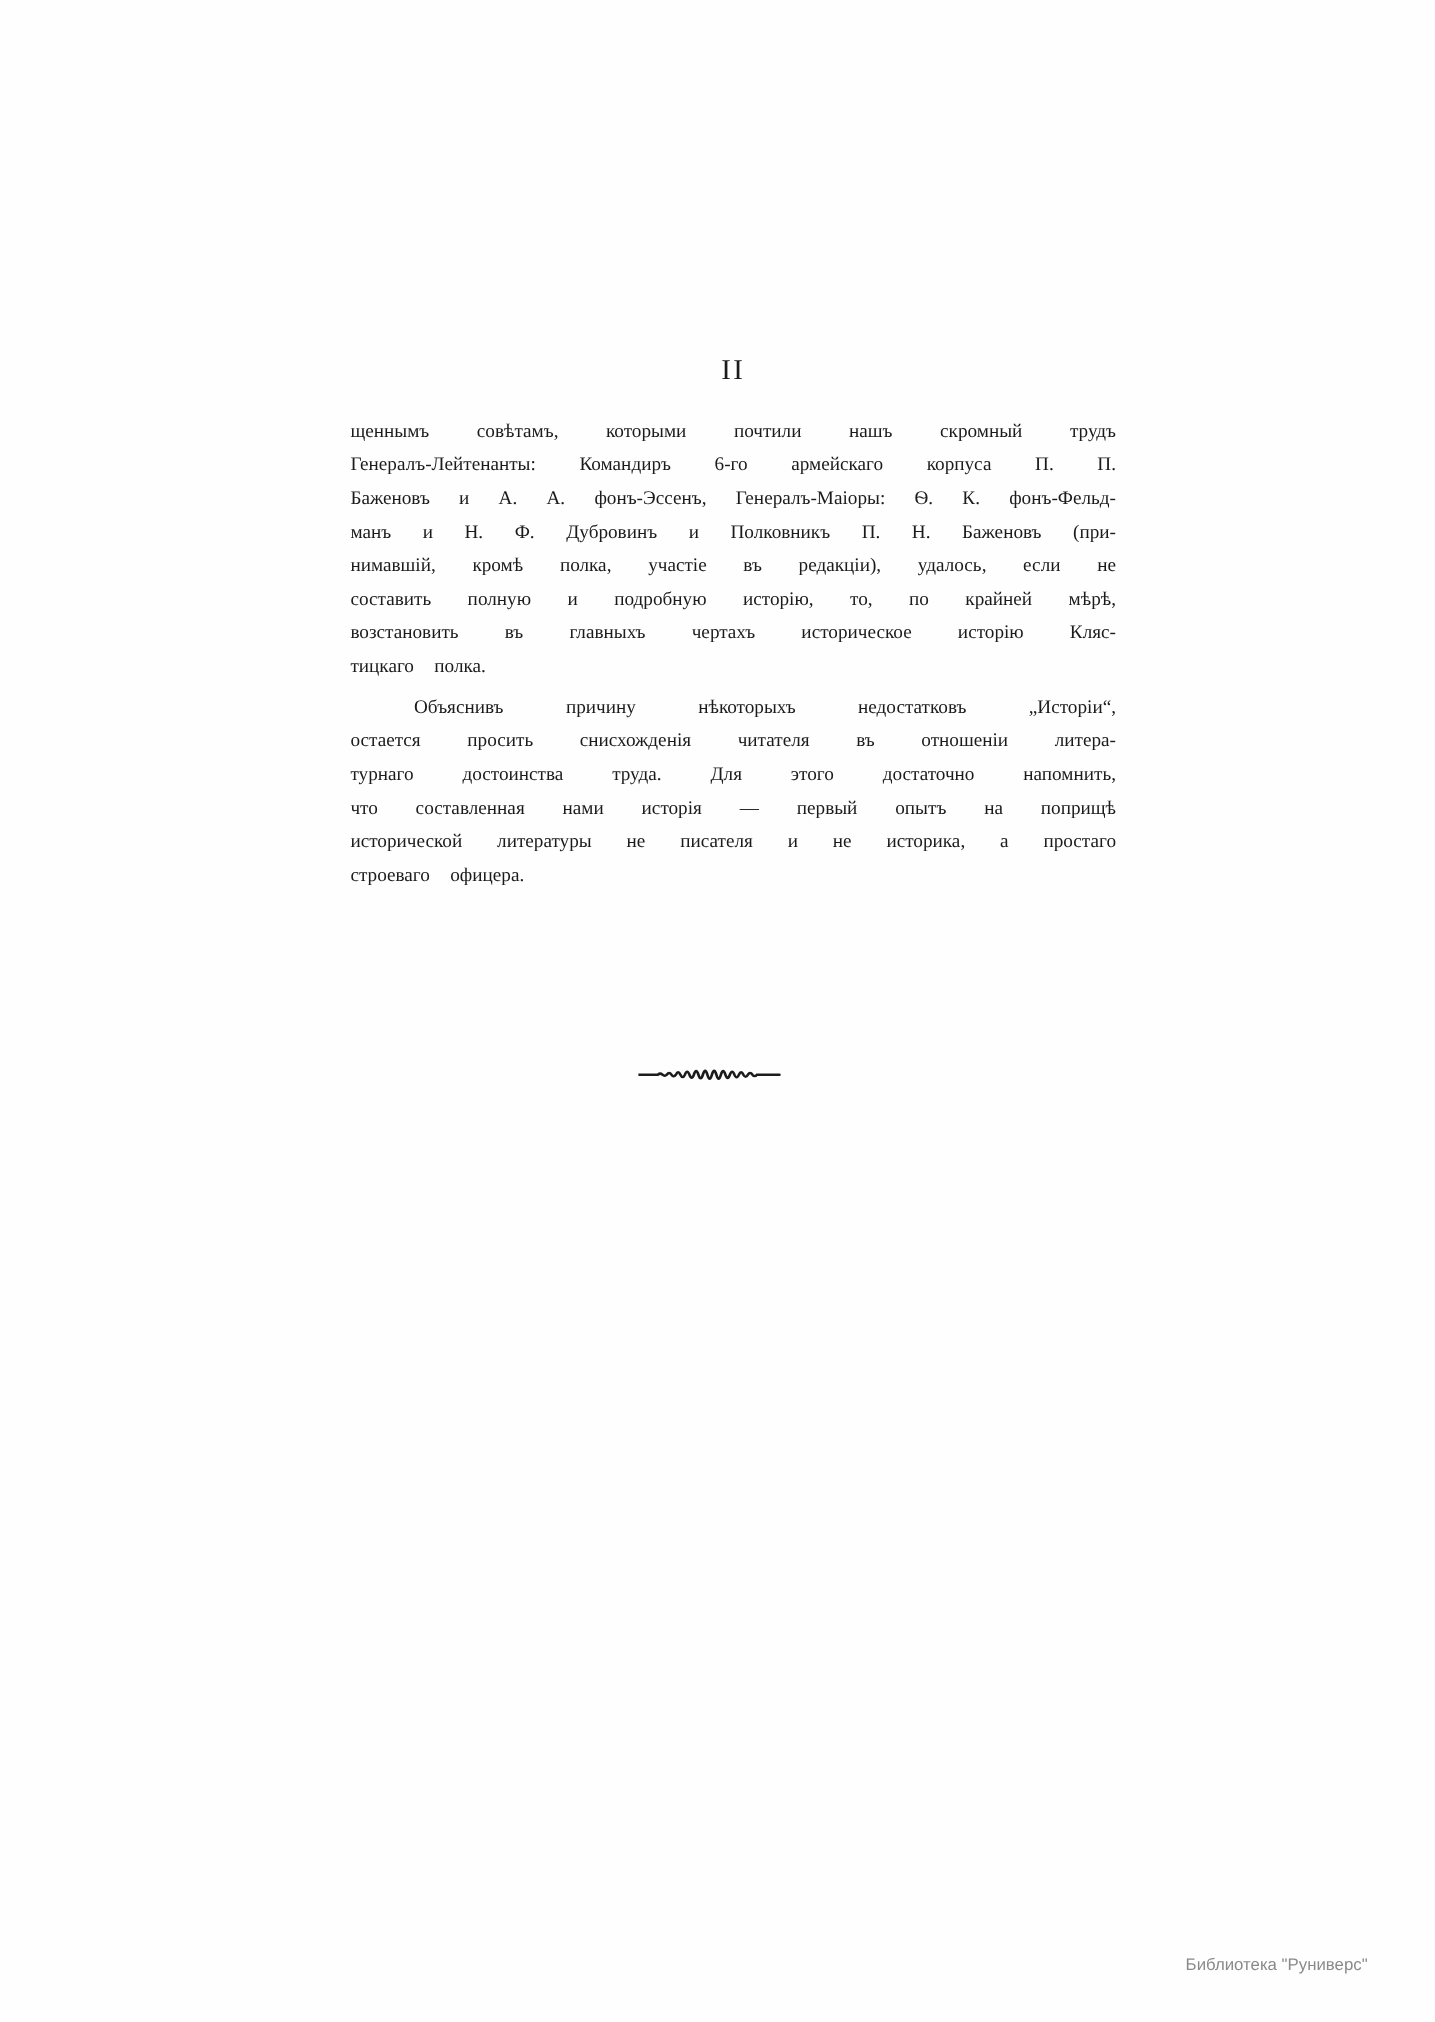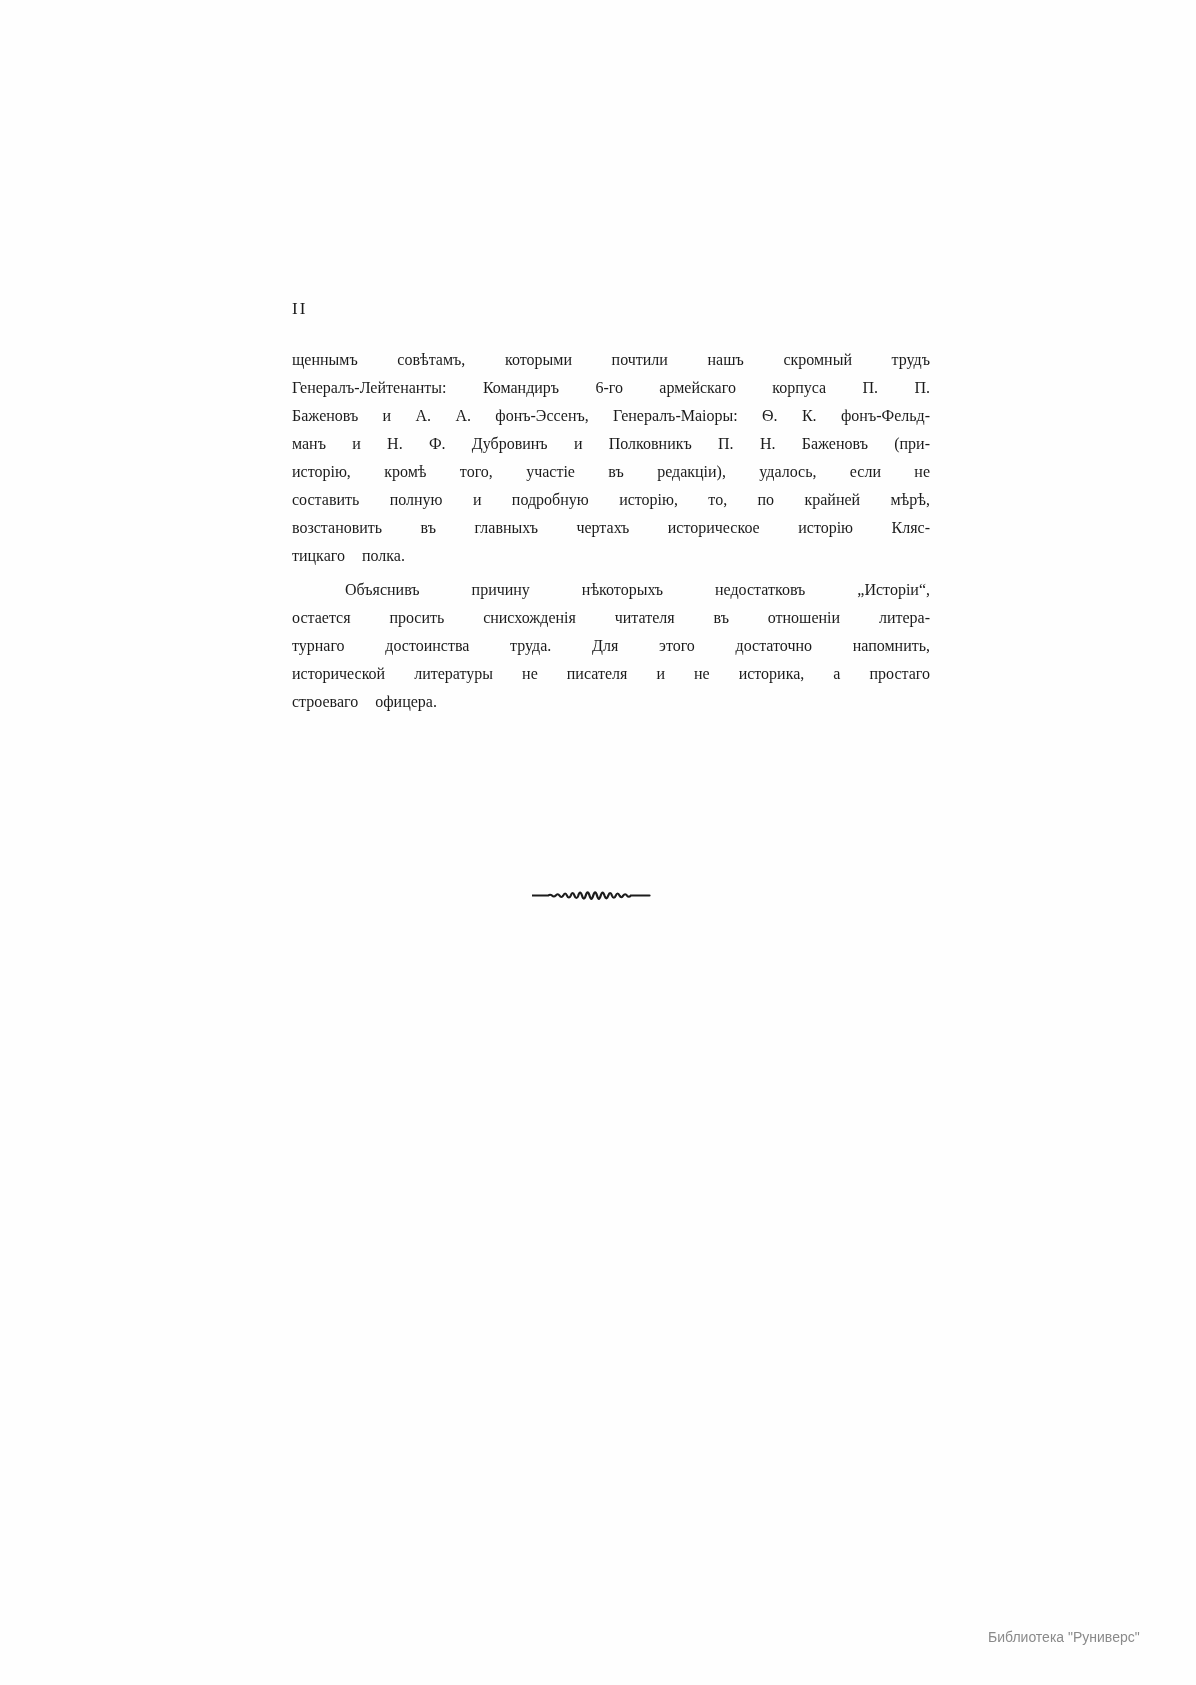--- a/index.html
+++ b/index.html
@@ -14,21 +14,22 @@
     background: #fefefe;
     font-family: "Liberation Serif", "DejaVu Serif", serif;
     color: #1b1b1b;
     overflow: hidden;
   }
   .page-number {
     position: absolute;
     top: 299px;
     left: 292px;
     width: 638px;
-    font-size: 17px;
+    text-align: center;
+    font-size: 24px;
     line-height: 20px;
     letter-spacing: 2px;
   }
   .text-block {
     position: absolute;
     left: 292px;
     top: 346px;
     width: 638px;
     font-size: 16px;
     line-height: 28px;
@@ -74,30 +75,31 @@
 
   <div class="page-number">II</div>
 
   <div class="text-block">
 
     <div class="paragraph first">
       <div class="line">щеннымъ совѣтамъ, которыми почтили нашъ скромный трудъ</div>
       <div class="line">Генералъ-Лейтенанты: Командиръ 6-го армейскаго корпуса П. П.</div>
       <div class="line">Баженовъ и А. А. фонъ-Эссенъ, Генералъ-Маіоры: Ѳ. К. фонъ-Фельд-</div>
       <div class="line">манъ и Н. Ф. Дубровинъ и Полковникъ П. Н. Баженовъ (при-</div>
-      <div class="line">исторію, кромѣ того, участіе въ редакціи), удалось, если не</div>
+      <div class="line">нимавшій, кромѣ полка, участіе въ редакціи), удалось, если не</div>
       <div class="line">составить полную и подробную исторію, то, по крайней мѣрѣ,</div>
       <div class="line">возстановить въ главныхъ чертахъ историческое исторію Кляс-</div>
       <div class="line last">тицкаго полка.</div>
     </div>
 
     <div class="paragraph second">
       <div class="line indent">Объяснивъ причину нѣкоторыхъ недостатковъ „Исторіи“,</div>
       <div class="line">остается просить снисхожденія читателя въ отношеніи литера-</div>
       <div class="line">турнаго достоинства труда. Для этого достаточно напомнить,</div>
+      <div class="line">что составленная нами исторія — первый опытъ на поприщѣ</div>
       <div class="line">исторической литературы не писателя и не историка, а простаго</div>
       <div class="line last">строеваго офицера.</div>
     </div>
 
   </div>
 
   <div class="divider">
     <svg width="160" height="18" viewBox="0 0 128 16" preserveAspectRatio="none">
       <path d="M0,8.5 h13
         q1.5,-1.5 3,0 q1.5,1.5 3,0

